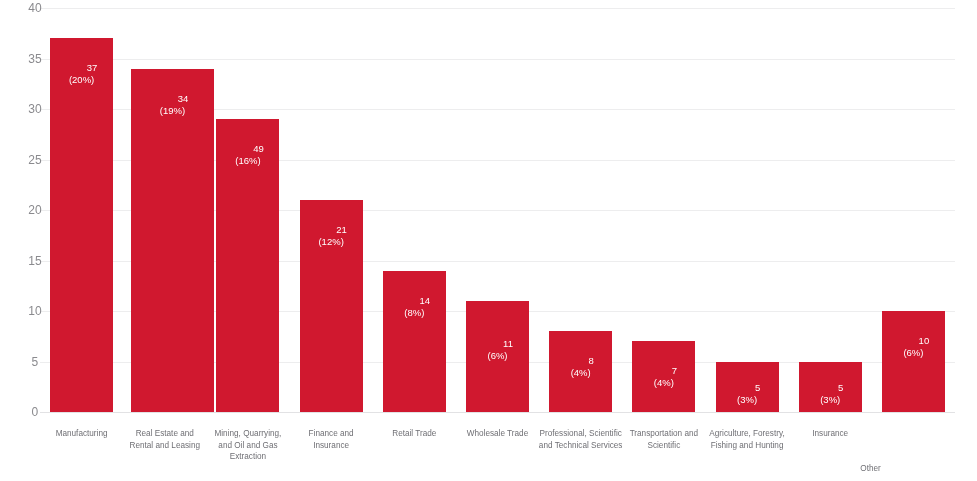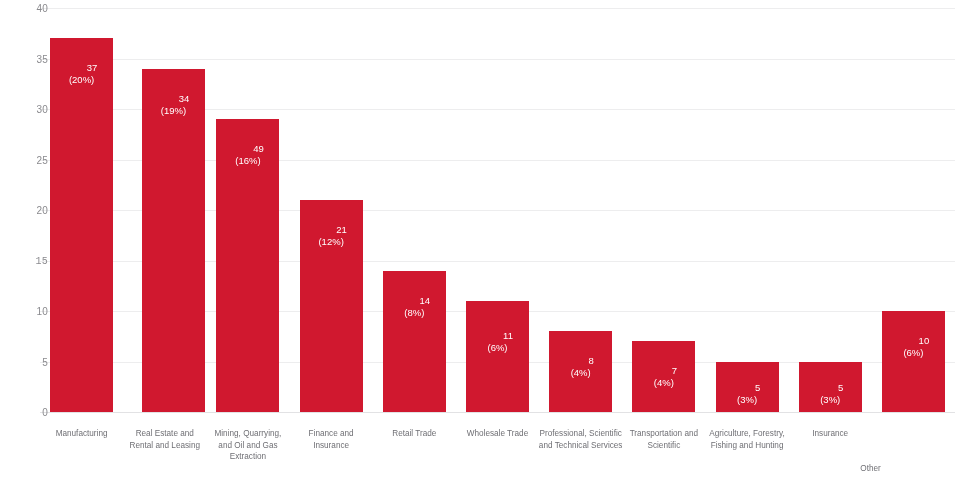--- a/index.html
+++ b/index.html
@@ -39,22 +39,22 @@
   }
   .gridline.baseline {
     background: #e2e2e4;
   }
 
   
   .ytick {
     position: absolute;
     right: 929px;       
     width: 26px;
-    text-align: right;
-    font-size: 10px;
+    text-align: center;
+    font-size: 12px;
     color: #8a8a8e;
     letter-spacing: 0.2px;
     transform: translateY(-50%);
     white-space: nowrap;
   }
 
   
   .bars-layer {
     position: absolute;
     left: 0;
@@ -124,21 +124,21 @@
         <div class="gridline" style="top: 0px;"></div>
       </div>
     <div class="bars-layer">
         <div class="bar-slot" style="left: 10.0909px; width: 63px;">
           <div class="bar" title="Manufacturing: 37" style="height: 373.7px; background: rgb(208, 24, 47);"></div>
           <div class="bar-label" style="color: rgb(255, 255, 255); bottom: 325.7px;">
             <span class="val">37</span>
             <span class="pct">(20%)</span>
           </div>
         </div>
-        <div class="bar-slot" style="left: 102px; width: 63px;">
+        <div class="bar-slot" style="left: 91px; width: 83px;">
           <div class="bar" title="Real Estate and Rental and Leasing: 34" style="height: 343.4px; background: rgb(208, 24, 47);"></div>
           <div class="bar-label" style="color: rgb(255, 255, 255); bottom: 295.4px;">
             <span class="val">34</span>
             <span class="pct">(19%)</span>
           </div>
         </div>
         <div class="bar-slot" style="left: 176.455px; width: 63px;">
           <div class="bar" title="Mining, Quarrying, and Oil and Gas Extraction: 29" style="height: 292.9px; background: rgb(208, 24, 47);"></div>
           <div class="bar-label" style="color: rgb(255, 255, 255); bottom: 244.9px;">
             <span class="val">49</span>
@@ -154,21 +154,21 @@
         </div>
         <div class="bar-slot" style="left: 342.818px; width: 63px;">
           <div class="bar" title="Retail Trade: 14" style="height: 141.4px; background: rgb(208, 24, 47);"></div>
           <div class="bar-label" style="color: rgb(255, 255, 255); bottom: 93.4px;">
             <span class="val">14</span>
             <span class="pct">(8%)</span>
           </div>
         </div>
         <div class="bar-slot" style="left: 426px; width: 63px;">
           <div class="bar" title="Wholesale Trade: 11" style="height: 111.1px; background: rgb(208, 24, 47);"></div>
-          <div class="bar-label" style="color: rgb(255, 255, 255); bottom: 58px;">
+          <div class="bar-label" style="color: rgb(255, 255, 255); bottom: 50px;">
             <span class="val">11</span>
             <span class="pct">(6%)</span>
           </div>
         </div>
         <div class="bar-slot" style="left: 509.182px; width: 63px;">
           <div class="bar" title="Professional, Scientific and Technical Services: 8" style="height: 80.8px; background: rgb(208, 24, 47);"></div>
           <div class="bar-label" style="color: rgb(255, 255, 255); bottom: 32.8px;">
             <span class="val">8</span>
             <span class="pct">(4%)</span>
           </div>
@@ -201,21 +201,21 @@
             <span class="pct">(6%)</span>
           </div>
         </div>
       </div>
   </div>
 
   <div class="yticks-layer">
       <div class="ytick" style="top: 412px; color: rgb(138, 138, 142);">0</div>
       <div class="ytick" style="top: 361.5px; color: rgb(138, 138, 142);">5</div>
       <div class="ytick" style="top: 311px; color: rgb(138, 138, 142);">10</div>
-      <div class="ytick" style="top: 260.5px; color: rgb(138, 138, 142); font-family: Liberation Mono, monospace;">15</div>
+      <div class="ytick" style="top: 260.5px; color: rgb(138, 138, 142);">15</div>
       <div class="ytick" style="top: 210px; color: rgb(138, 138, 142);">20</div>
       <div class="ytick" style="top: 159.5px; color: rgb(138, 138, 142);">25</div>
       <div class="ytick" style="top: 109px; color: rgb(138, 138, 142);">30</div>
       <div class="ytick" style="top: 58.5px; color: rgb(138, 138, 142);">35</div>
       <div class="ytick" style="top: 8px; color: rgb(138, 138, 142);">40</div>
     </div>
 
   <div class="xlabels">
       <div class="xlabel" style="left: -8px; width: 99.1818px; color: rgb(111, 111, 116);">Manufacturing</div>
       <div class="xlabel" style="left: 75.1818px; width: 99.1818px; color: rgb(111, 111, 116);">Real Estate and

